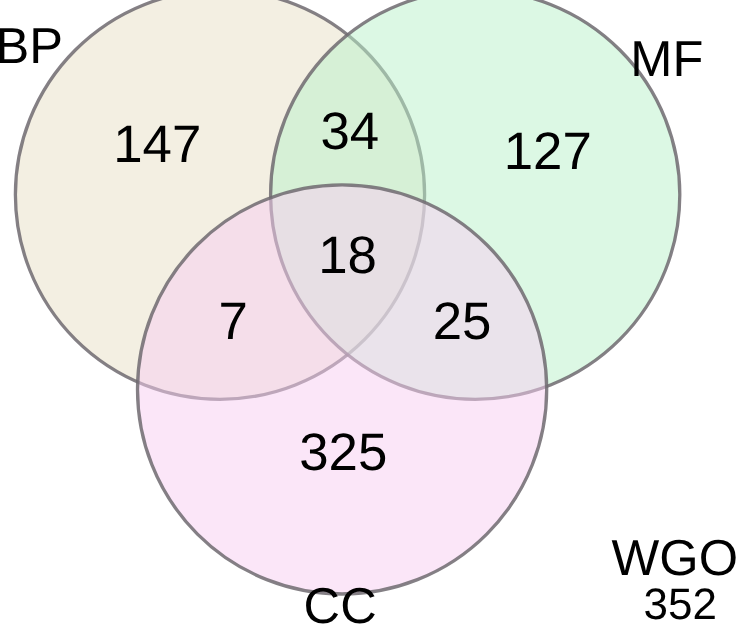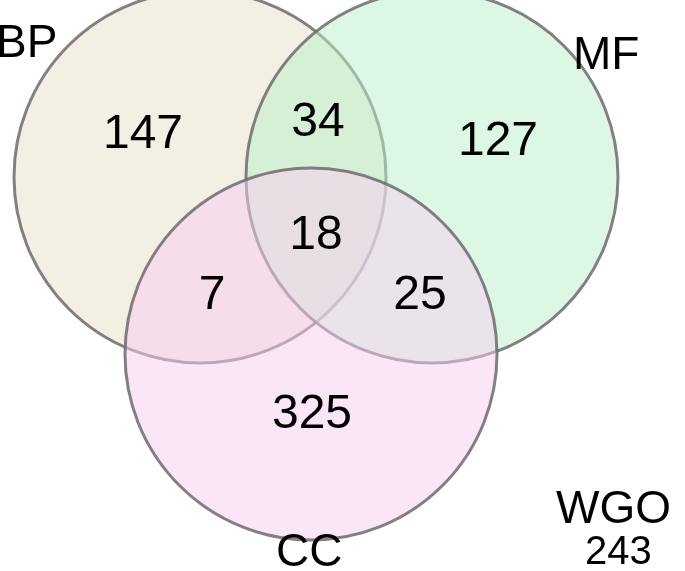--- a/index.html
+++ b/index.html
@@ -15,21 +15,21 @@
 <svg id="venn" width="685" height="571" viewBox="0 0 685 571">
   <circle cx="200" cy="177" r="186" fill="#e8dfc6" fill-opacity="0.5" stroke="#6f6a70" stroke-opacity="0.85" stroke-width="3"></circle>
   <circle cx="432" cy="177" r="186" fill="#b9f1c9" fill-opacity="0.5" stroke="#6f6a70" stroke-opacity="0.85" stroke-width="3"></circle>
   <circle cx="311" cy="354" r="186" fill="#f7cdf1" fill-opacity="0.5" stroke="#6f6a70" stroke-opacity="0.85" stroke-width="3"></circle>
 </svg>
 
 <div class="lbl big" style="left:-4px; top:18px;">BP</div>
 <div class="lbl big" style="left:573px; top:30px;text-align:right;">MF</div>
 <div class="lbl big" style="left:276px; top:527px;">CC</div>
 <div class="lbl big" style="left:556px; top:484px;">WGO</div>
-<div class="lbl" style="left:585px; top:530px; font-size:40px;">243</div>
+<div class="lbl" style="left:585px; top:530px; font-size:40px;">352</div>
 
 <div class="lbl num" style="left:143px; top:132px;">147</div>
 <div class="lbl num" style="left:498px; top:139px;">127</div>
 <div class="lbl num" style="left:318px; top:120px;">34</div>
 <div class="lbl num" style="left:316px; top:233px;">18</div>
 <div class="lbl num" style="left:212px; top:293px;">7</div>
 <div class="lbl num" style="left:420px; top:293px;">25</div>
 <div class="lbl num" style="left:312px; top:412px;">325</div>
 
 </body></html>

